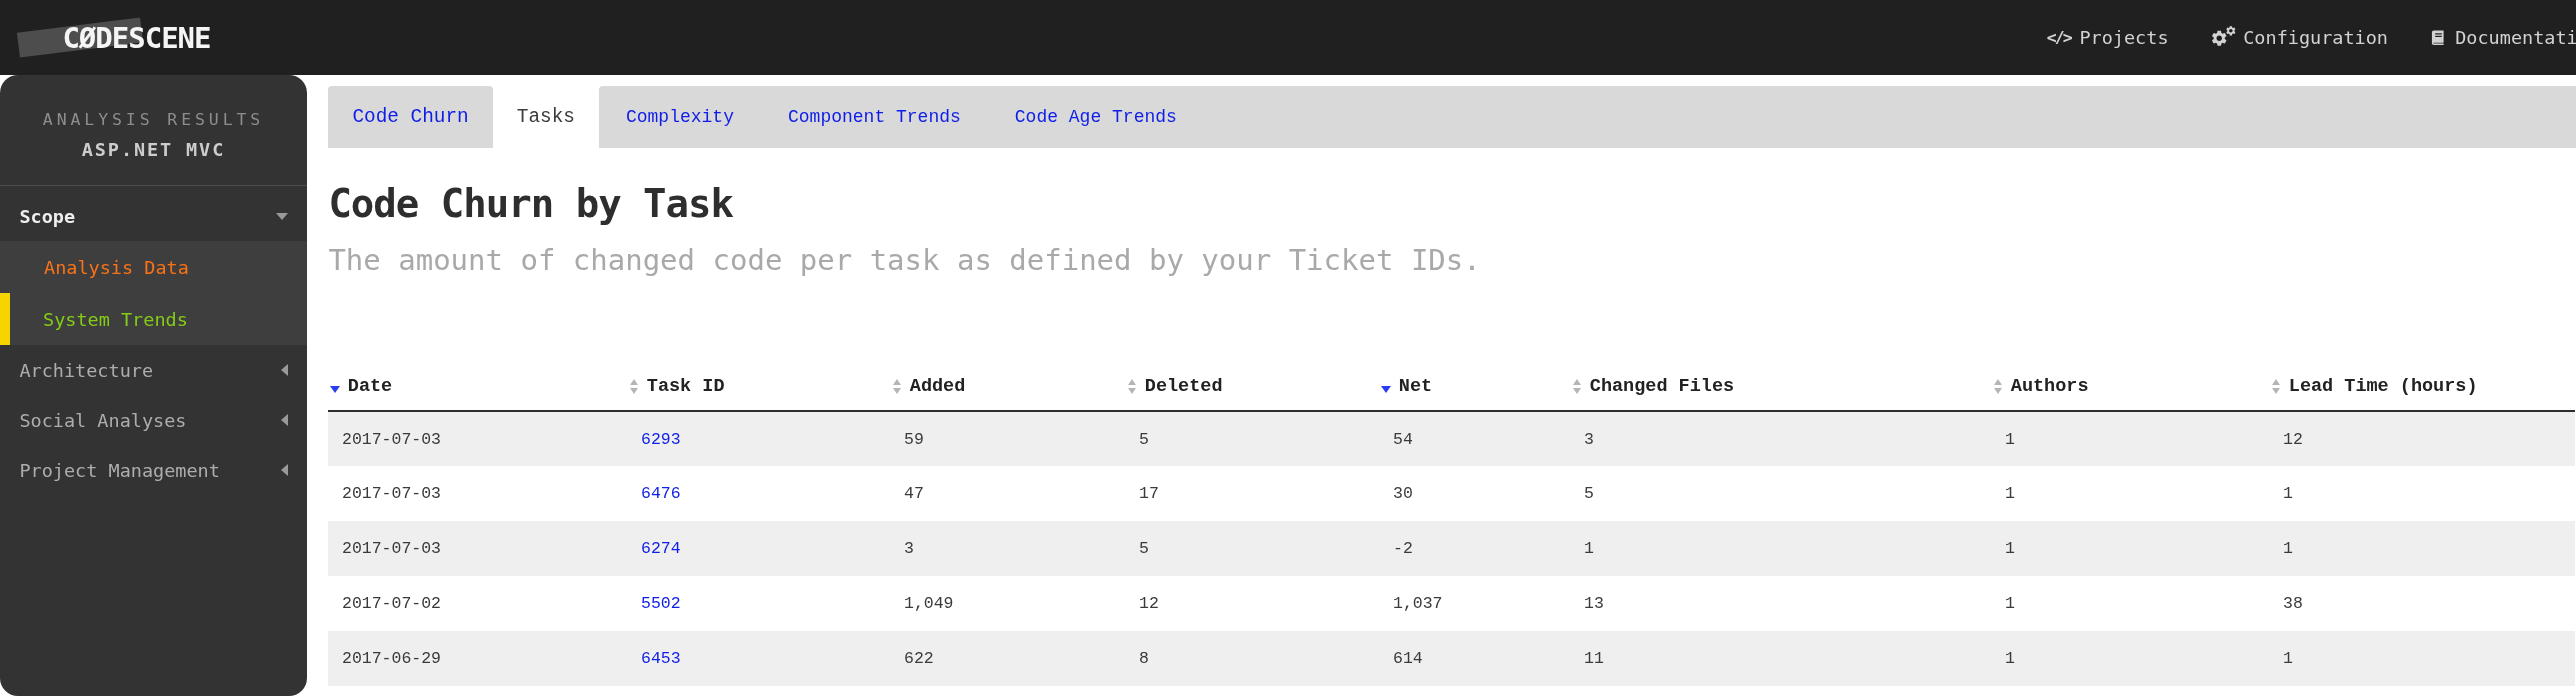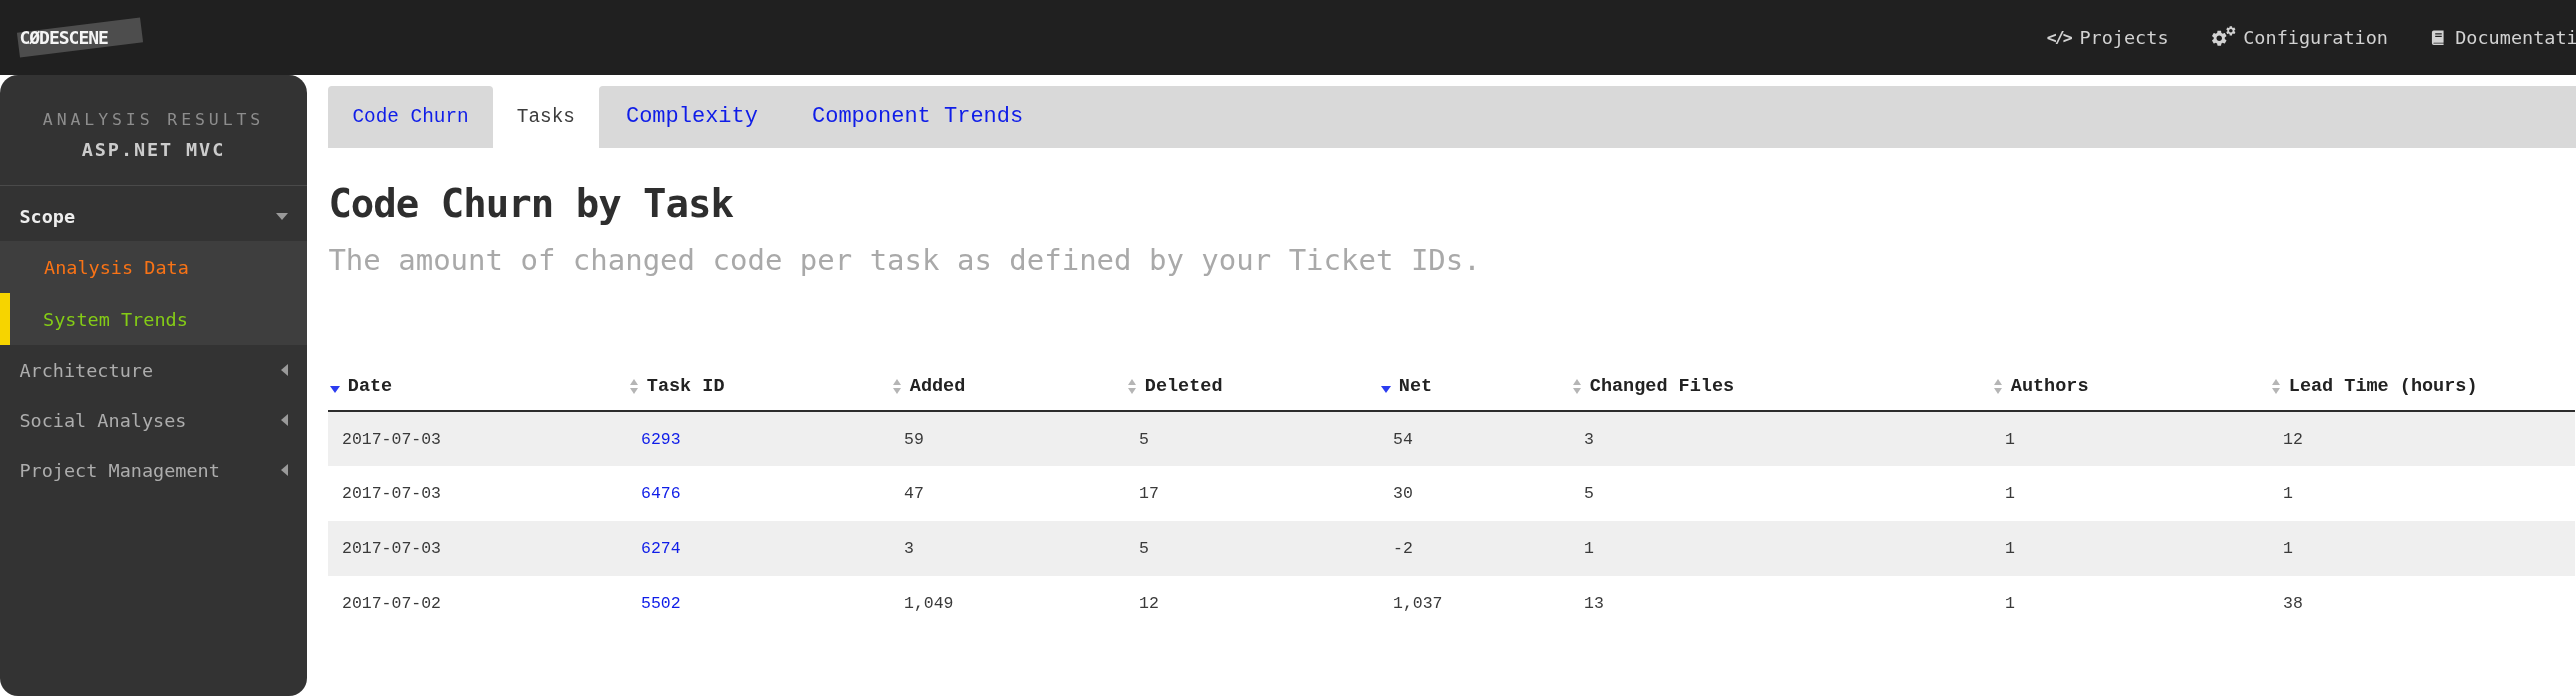--- a/index.html
+++ b/index.html
@@ -23,21 +23,21 @@
     cursor: pointer;
   }
   .logo-stripe {
     position: absolute; left: -1.9px; top: 25px;
     width: 124px; height: 25px;
     background: #4d4d4d;
     transform: rotate(-7deg);
   }
   .logo-text {
     position: relative;
-    color: #f5f5f5; font-size: 18px; font-weight: bold; letter-spacing: -1px;
+    color: #f5f5f5; font-size: 29px; font-weight: bold; letter-spacing: -1px; margin-left: 43px;
   }
   .nav-links {
     position: absolute; right: -24px; top: 0; height: 75px;
     display: flex; align-items: center; gap: 41px; white-space: nowrap;
   }
   .nav-link {
     display: flex; align-items: center; gap: 8.7px;
     color: #d2d2d2; font-size: 18.5px; text-decoration: none; cursor: pointer;
   }
   .nav-icon { display: inline-flex; align-items: center; color: #d2d2d2; }
@@ -93,21 +93,21 @@
     font-size: 19.4px; cursor: pointer;
     background: var(--tabbar-bg, #d9d9d9); color: var(--link-blue, #0f1de8);
     border-radius: 3.9px 3.9px 0 0;
   }
   .tab.active { background: #ffffff; color: #3d3d3d; border-radius: 0; }
   .tab-rest {
     flex: 1; display: flex; align-items: center;
     background: var(--tabbar-bg, #d9d9d9); border-radius: 3.9px 0 0 0;
   }
   .tab-rest .tab-link {
-    padding: 0 27px; font-size: 22px; color: var(--link-blue, #0f1de8);
+    padding: 0 27px; font-size: 18px; color: var(--link-blue, #0f1de8);
     cursor: pointer; height: 100%; display: flex; align-items: center; text-align: right;
   }
 
   h1.page-title { margin-top: 33px; font-size: 39px; line-height: 45px; color: #2e2e2e; letter-spacing: -1px; }
   .subtitle { margin-top: 17.5px; font-size: 29px; line-height: 35px; color: #a9a9a9; }
 
   
   table.churn { border-collapse: collapse; table-layout: fixed; width: 2247px; margin-top: 84px; font-family: Liberation Mono, monospace; }
   thead th { height: 49px; vertical-align: middle; border-bottom: 2.9px solid #2d2d2d; }
   .th-inner { display: flex; align-items: center; gap: 5.8px; font-size: 18.5px; font-weight: bold; color: #222222; cursor: pointer; }
@@ -193,20 +193,21 @@
       </ul>
   </aside>
 
   <main class="content">
     <div class="tabbar" id="tabbar">
         <div class="tab">Code Churn</div>
         <div class="tab active">Tasks</div>
         <div class="tab-rest">
           <div class="tab-link">Complexity</div>
           <div class="tab-link">Component Trends</div>
+          <div class="tab-link">Code Age Trends</div>
         </div>
       </div>
     <h1 class="page-title">Code Churn by Task</h1>
     <p class="subtitle">The amount of changed code per task as defined by your Ticket IDs.</p>
 
     <table class="churn">
       <colgroup>
         <col style="width:299px">
           <col style="width:263px">
           <col style="width:235px">
@@ -324,17 +325,27 @@
           <tr>
             <td>2017-07-02</td>
             <td><a class="task-link">5502</a></td>
             <td>1,049</td>
             <td>12</td>
             <td>1,037</td>
             <td>13</td>
             <td>1</td>
             <td>38</td>
           </tr>
+          <tr>
+            <td>2017-06-29</td>
+            <td><a class="task-link">6453</a></td>
+            <td>622</td>
+            <td>8</td>
+            <td>614</td>
+            <td>11</td>
+            <td>1</td>
+            <td>1</td>
+          </tr>
         </tbody>
     </table>
   </main>
 </div>
 
 
 </body></html>

